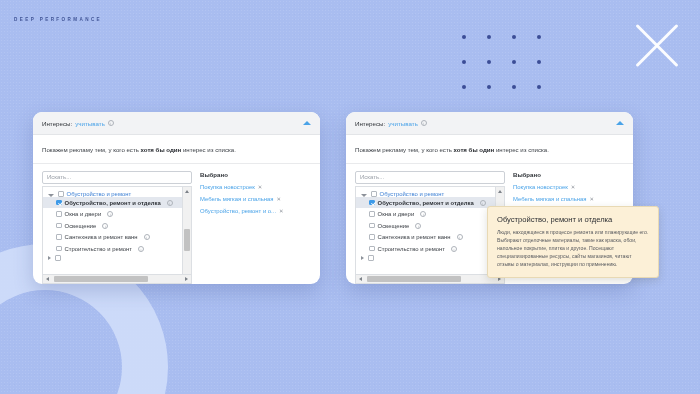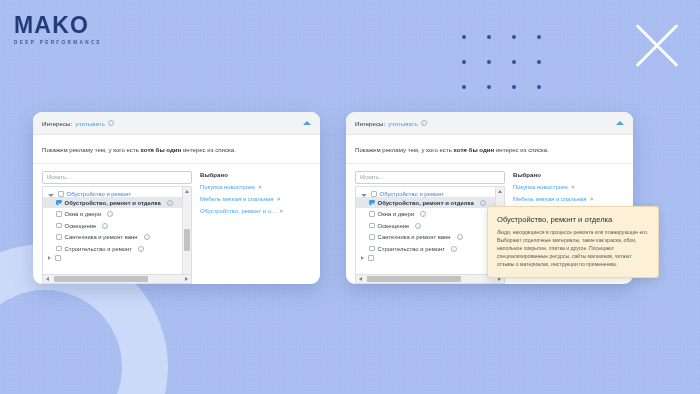--- a/index.html
+++ b/index.html
@@ -213,21 +213,20 @@
       <i></i>
       <i></i>
   </div>
   <div class="xmark">
     <span></span>
       <span></span>
   </div>
 </div>
 
 <div class="logo">
-  <div class="logo-word">MAKO</div>
   <div class="logo-tag">DEEP PERFORMANCE</div>
 </div>
 
 <div class="card card-left">
 
   <div class="c-header">
     <span class="c-header-label">Интересы:</span>
     <span class="c-header-link">учитывать</span>
     <i class="info-i">i</i>
     <span class="c-header-spacer"></span>

